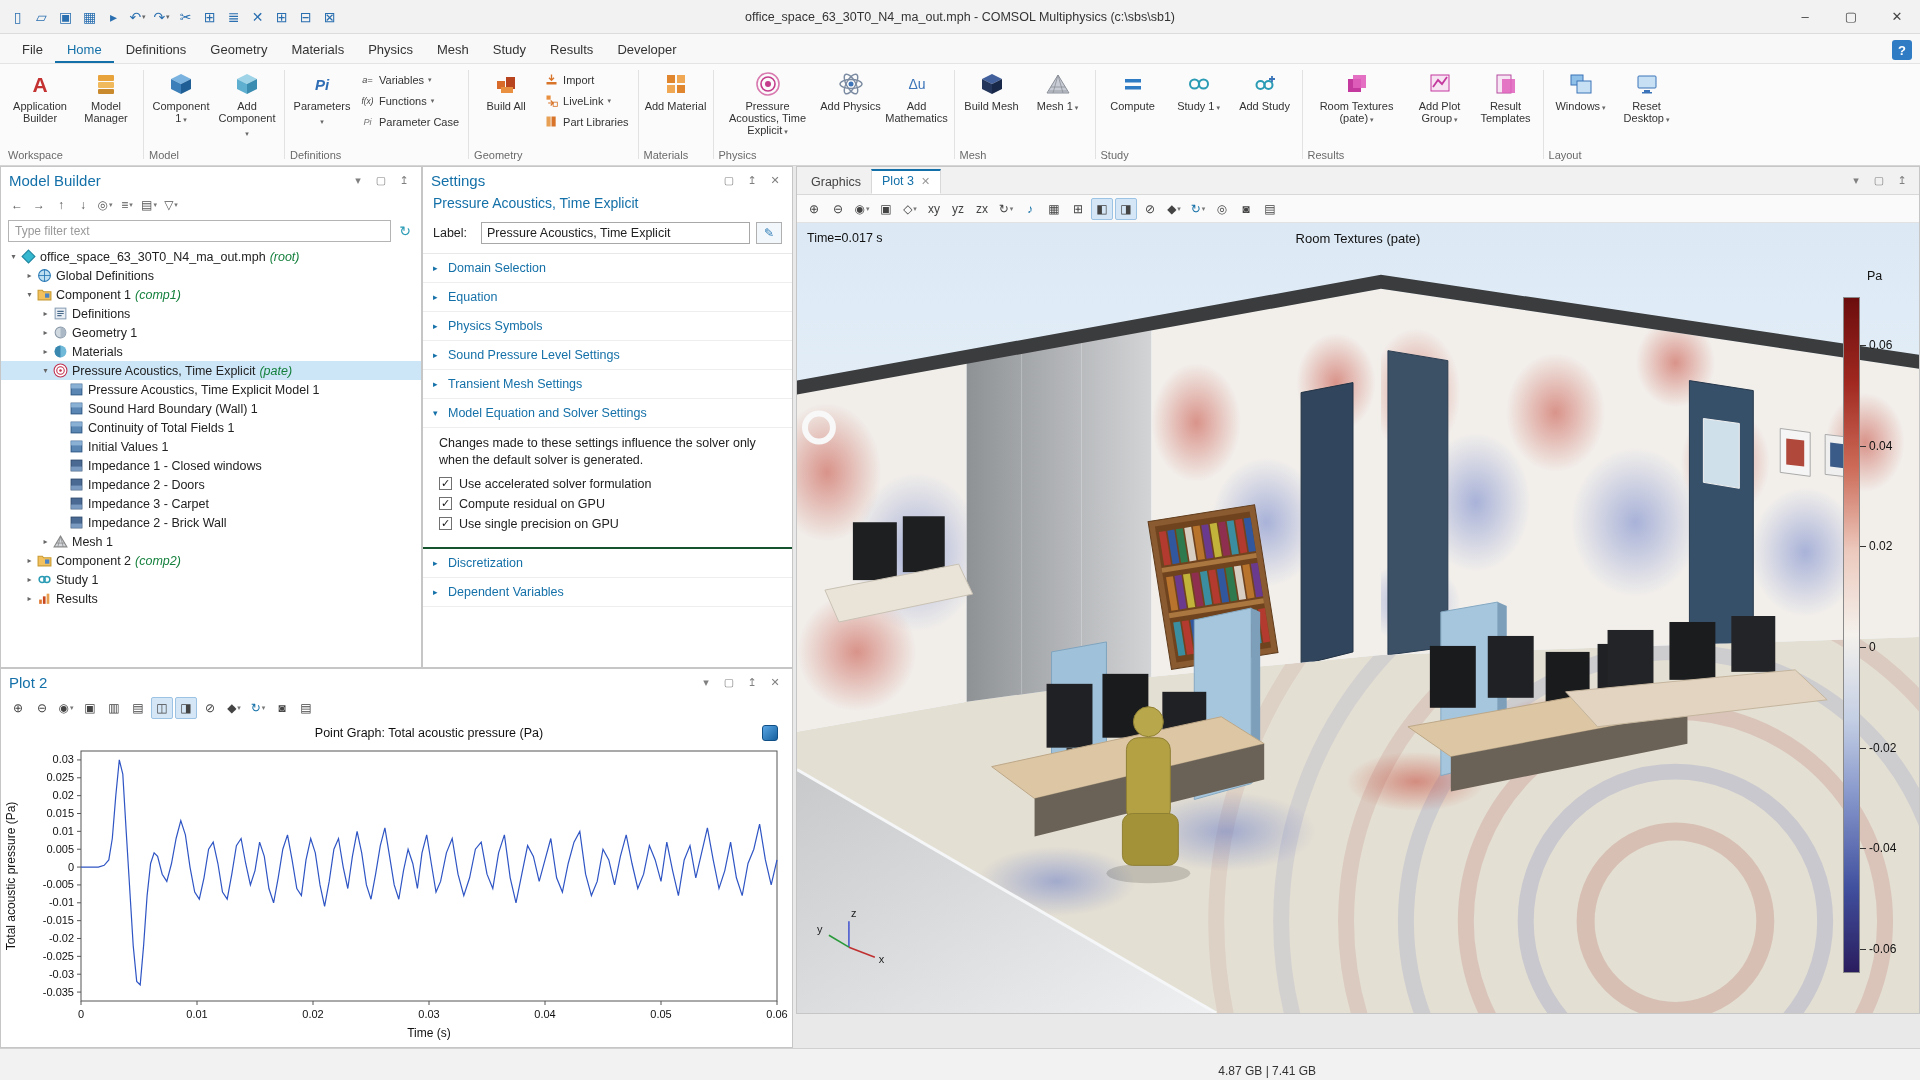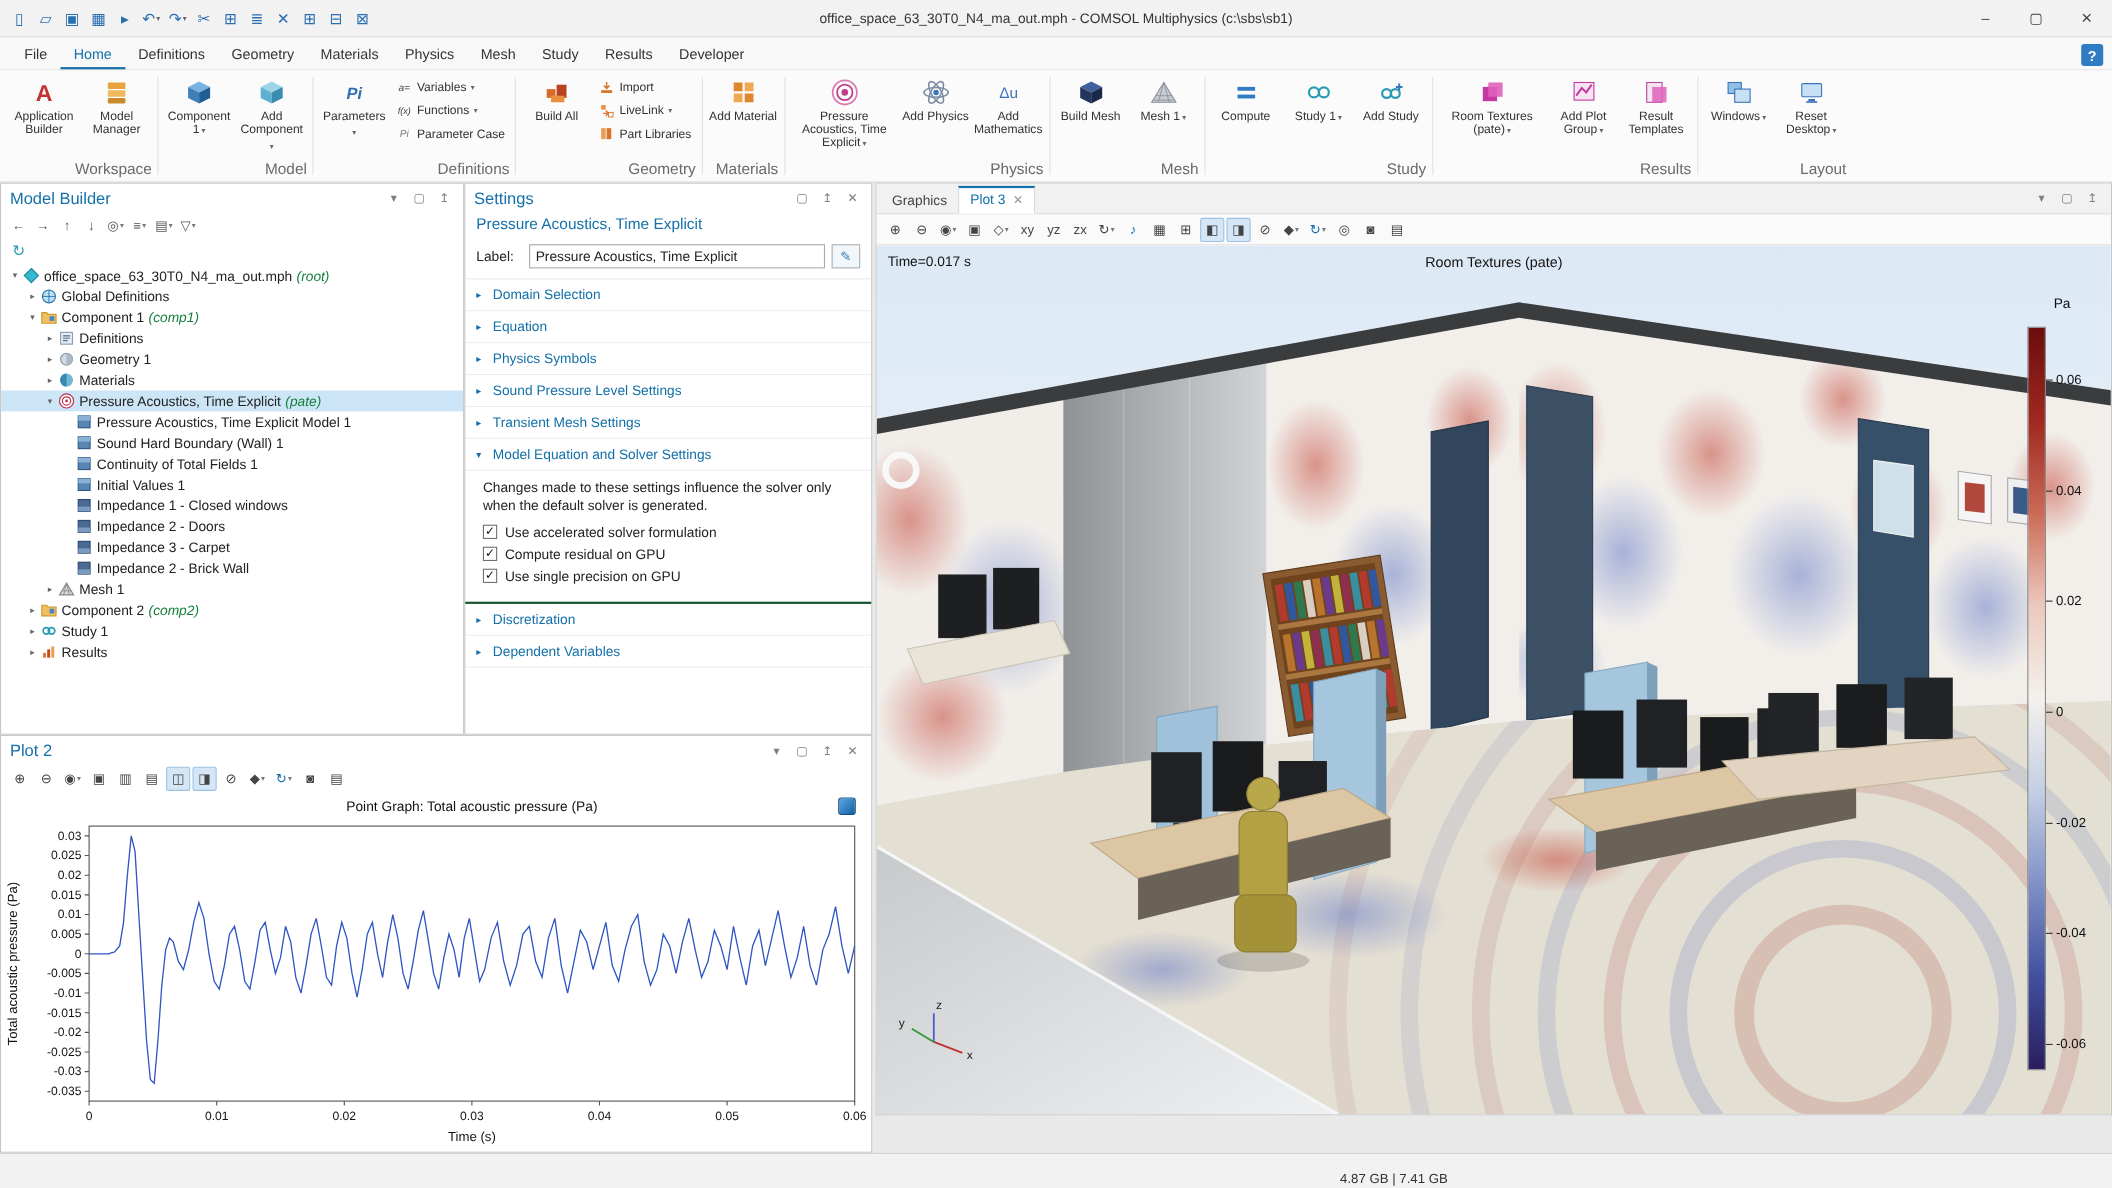--- a/index.html
+++ b/index.html
@@ -20,21 +20,21 @@
   .menubar { position:absolute; top:34px; left:0; right:0; height:30px; background:#f8f8f8; display:flex; align-items:flex-end; padding-left:10px; border-bottom:1px solid #e4e4e4; }
   .menu-tabs { display:flex; align-items:flex-end;text-align:right; }
   .menu-tab { padding:5px 12px 6px; font-size:13px; color:#333; }
   .menu-tab.active { color:#1470a8; border-bottom:2px solid #1470a8; padding-bottom:4px; }
   .help-btn { margin-left:auto; margin-right:8px; margin-bottom:3px; width:20px; height:20px; background:#2f7cc4; color:#fff; border-radius:3px; display:flex; align-items:center; justify-content:center; font-weight:bold; font-size:13px; }
 
   
   .ribbon { position:absolute; top:64px; left:0; right:0; height:102px; background:#fbfbfb; border-bottom:1px solid #d5d5d5; display:flex; align-items:stretch; padding:0 4px; overflow:hidden; }
   .rgroup { display:flex; flex-direction:column; }
   .rgroup-body { flex:1; display:flex; align-items:flex-start; padding:4px 3px 0; }
-  .rgroup-label { font-size:14px; color:#6a6a6a; text-align:right; padding:1px 4px 4px; }
+  .rgroup-label { font-size:11px; color:#6a6a6a; text-align:left; padding:1px 4px 4px; }
   .rsep { width:1px; background:#e2e2e2; margin:6px 1px; }
   .rbtn { display:flex; flex-direction:column; align-items:center; width:66px; padding:3px 2px 1px; border-radius:3px; text-align:center; }
   .rbtn.wide { width:100px; }
   .rbtn .ric { width:26px; height:26px; }
   .rbtn .ric svg { width:26px; height:26px; }
   .rbtn .rlab { font-size:11px; line-height:12px; color:#333; margin-top:3px; }
   .rlab .dd, .rsmall .dd { font-size:7px; color:#666; }
   .rsmall-col { display:flex; flex-direction:column; gap:4px; padding:3px 2px; }
   .rsmall { display:flex; align-items:center; gap:4px; font-size:11px; color:#333; padding:1px 3px; white-space:nowrap; }
   .rsmall .ric, .rsmall .ric svg { width:15px; height:15px; }
@@ -479,20 +479,21 @@
       <div class="tbtn">
         <span>▤</span>
         <span class="dd">▾</span>
       </div>
       <div class="tbtn">
         <span>▽</span>
         <span class="dd">▾</span>
       </div>
     </div>
   <div class="mb-filter">
+    <input type="text" placeholder="Type filter text" style="">
     <span class="refresh-btn">↻</span>
   </div>
   <div class="tree">
       <div class="tree-row" style="padding-left: 6px;">
         <span class="chev">▾</span>
         <span class="ticon"><svg viewBox="0 0 14 14">
             <polygon points="7,1 13,7 7,13 1,7" fill="#35b8d0" stroke="#1f86a0"></polygon>
           </svg></span>
         <span class="tlab">office_space_63_30T0_N4_ma_out.mph</span>
         <span class="tsuf">(root)</span>

